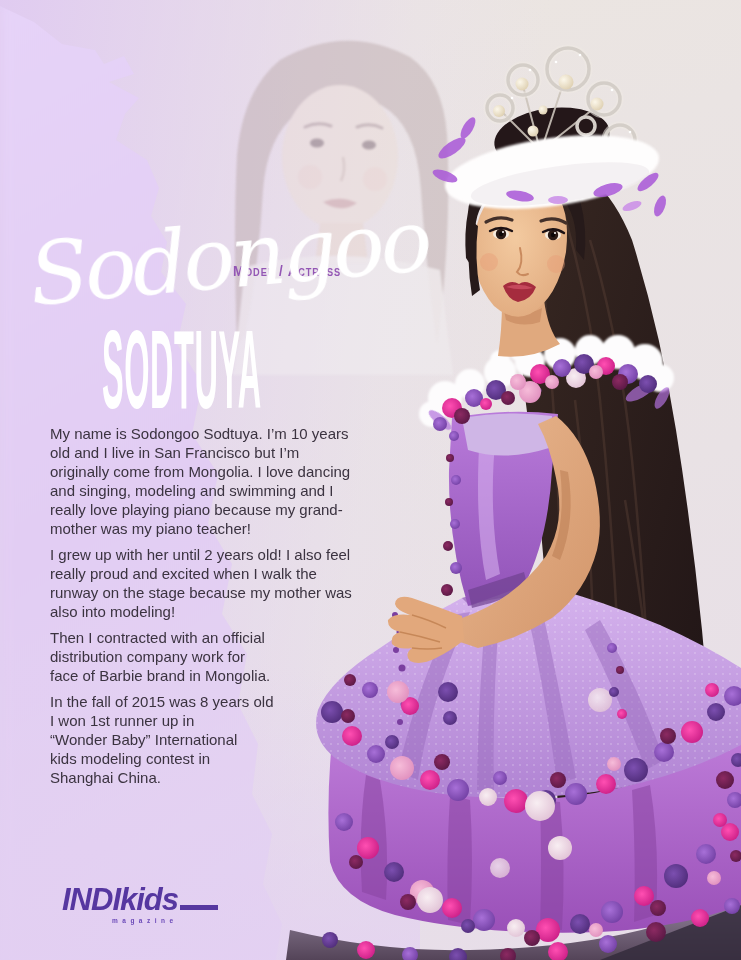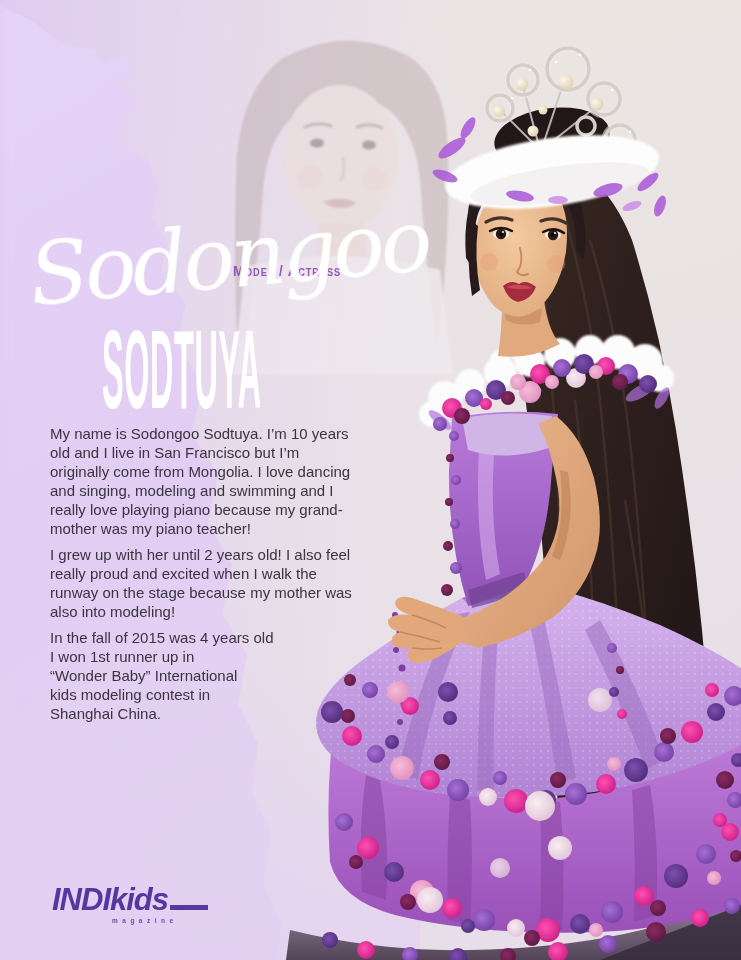--- a/index.html
+++ b/index.html
@@ -36,21 +36,21 @@
   }
   .name-caps{
     position:absolute;left:102px;top:324px;z-index:6;
     font-weight:700;font-size:112px;line-height:.82;color:#ffffff;
     transform:scaleX(.29);transform-origin:left top;letter-spacing:2px;white-space:nowrap;
   }
   .bio{position:absolute;left:50px;top:424px;width:352px;z-index:6;
     font-size:15px;line-height:19px;color:#3b3340;}
   .bio p{margin:0 0 7px 0;white-space:pre-line;}
   .logo{position:absolute;left:52px;top:884px;z-index:6;color:#5637a0;}
-  .logo-word{font-weight:700;font-style:italic;font-size:31px;line-height:1;letter-spacing:-1px;display:inline-block;}
+  .logo-word{font-weight:700;font-style:italic;font-size:31px;line-height:1;letter-spacing:-1px;display:inline-block;margin-left:10px;}
   .logo-tail{display:inline-block;width:38px;border-bottom:5px solid #5637a0;vertical-align:baseline;margin-left:2px;}
   .logo-tag{font-size:6.5px;letter-spacing:4.5px;color:#6b4ab8;margin-top:2px;padding-left:60px;font-weight:700;}
 </style>
 </head>
 <body>
 
 <div class="page">
 
   <div class="lavender-wash"></div>
   <div class="purple-blob"></div>
@@ -435,21 +435,24 @@
     <p>My name is Sodongoo Sodtuya.  I’m 10 years
 old and I live in San Francisco but I’m
 originally come from Mongolia.  I love dancing
 and singing, modeling and swimming and I
 really love playing piano because my grand-
 mother was my piano teacher!</p>
     <p>I grew up with her until 2 years old! I also feel
 really proud and excited when I walk the
 runway on the stage because my mother was
 also into modeling!</p>
-    <p>In the fall of 2015 was 4 years old
+    <p>Then I contracted with an official
+distribution company work for
+face of Barbie brand in Mongolia.</p>
+    <p>In the fall of 2015 was 8 years old
 I won 1st runner up in
 “Wonder Baby” International
 kids modeling contest in
 Shanghai China.</p>
   </div>
 
   <div class="logo">
     <span class="logo-word">INDIkids</span><span class="logo-tail"></span>
     <div class="logo-tag">magazine</div>
   </div>

